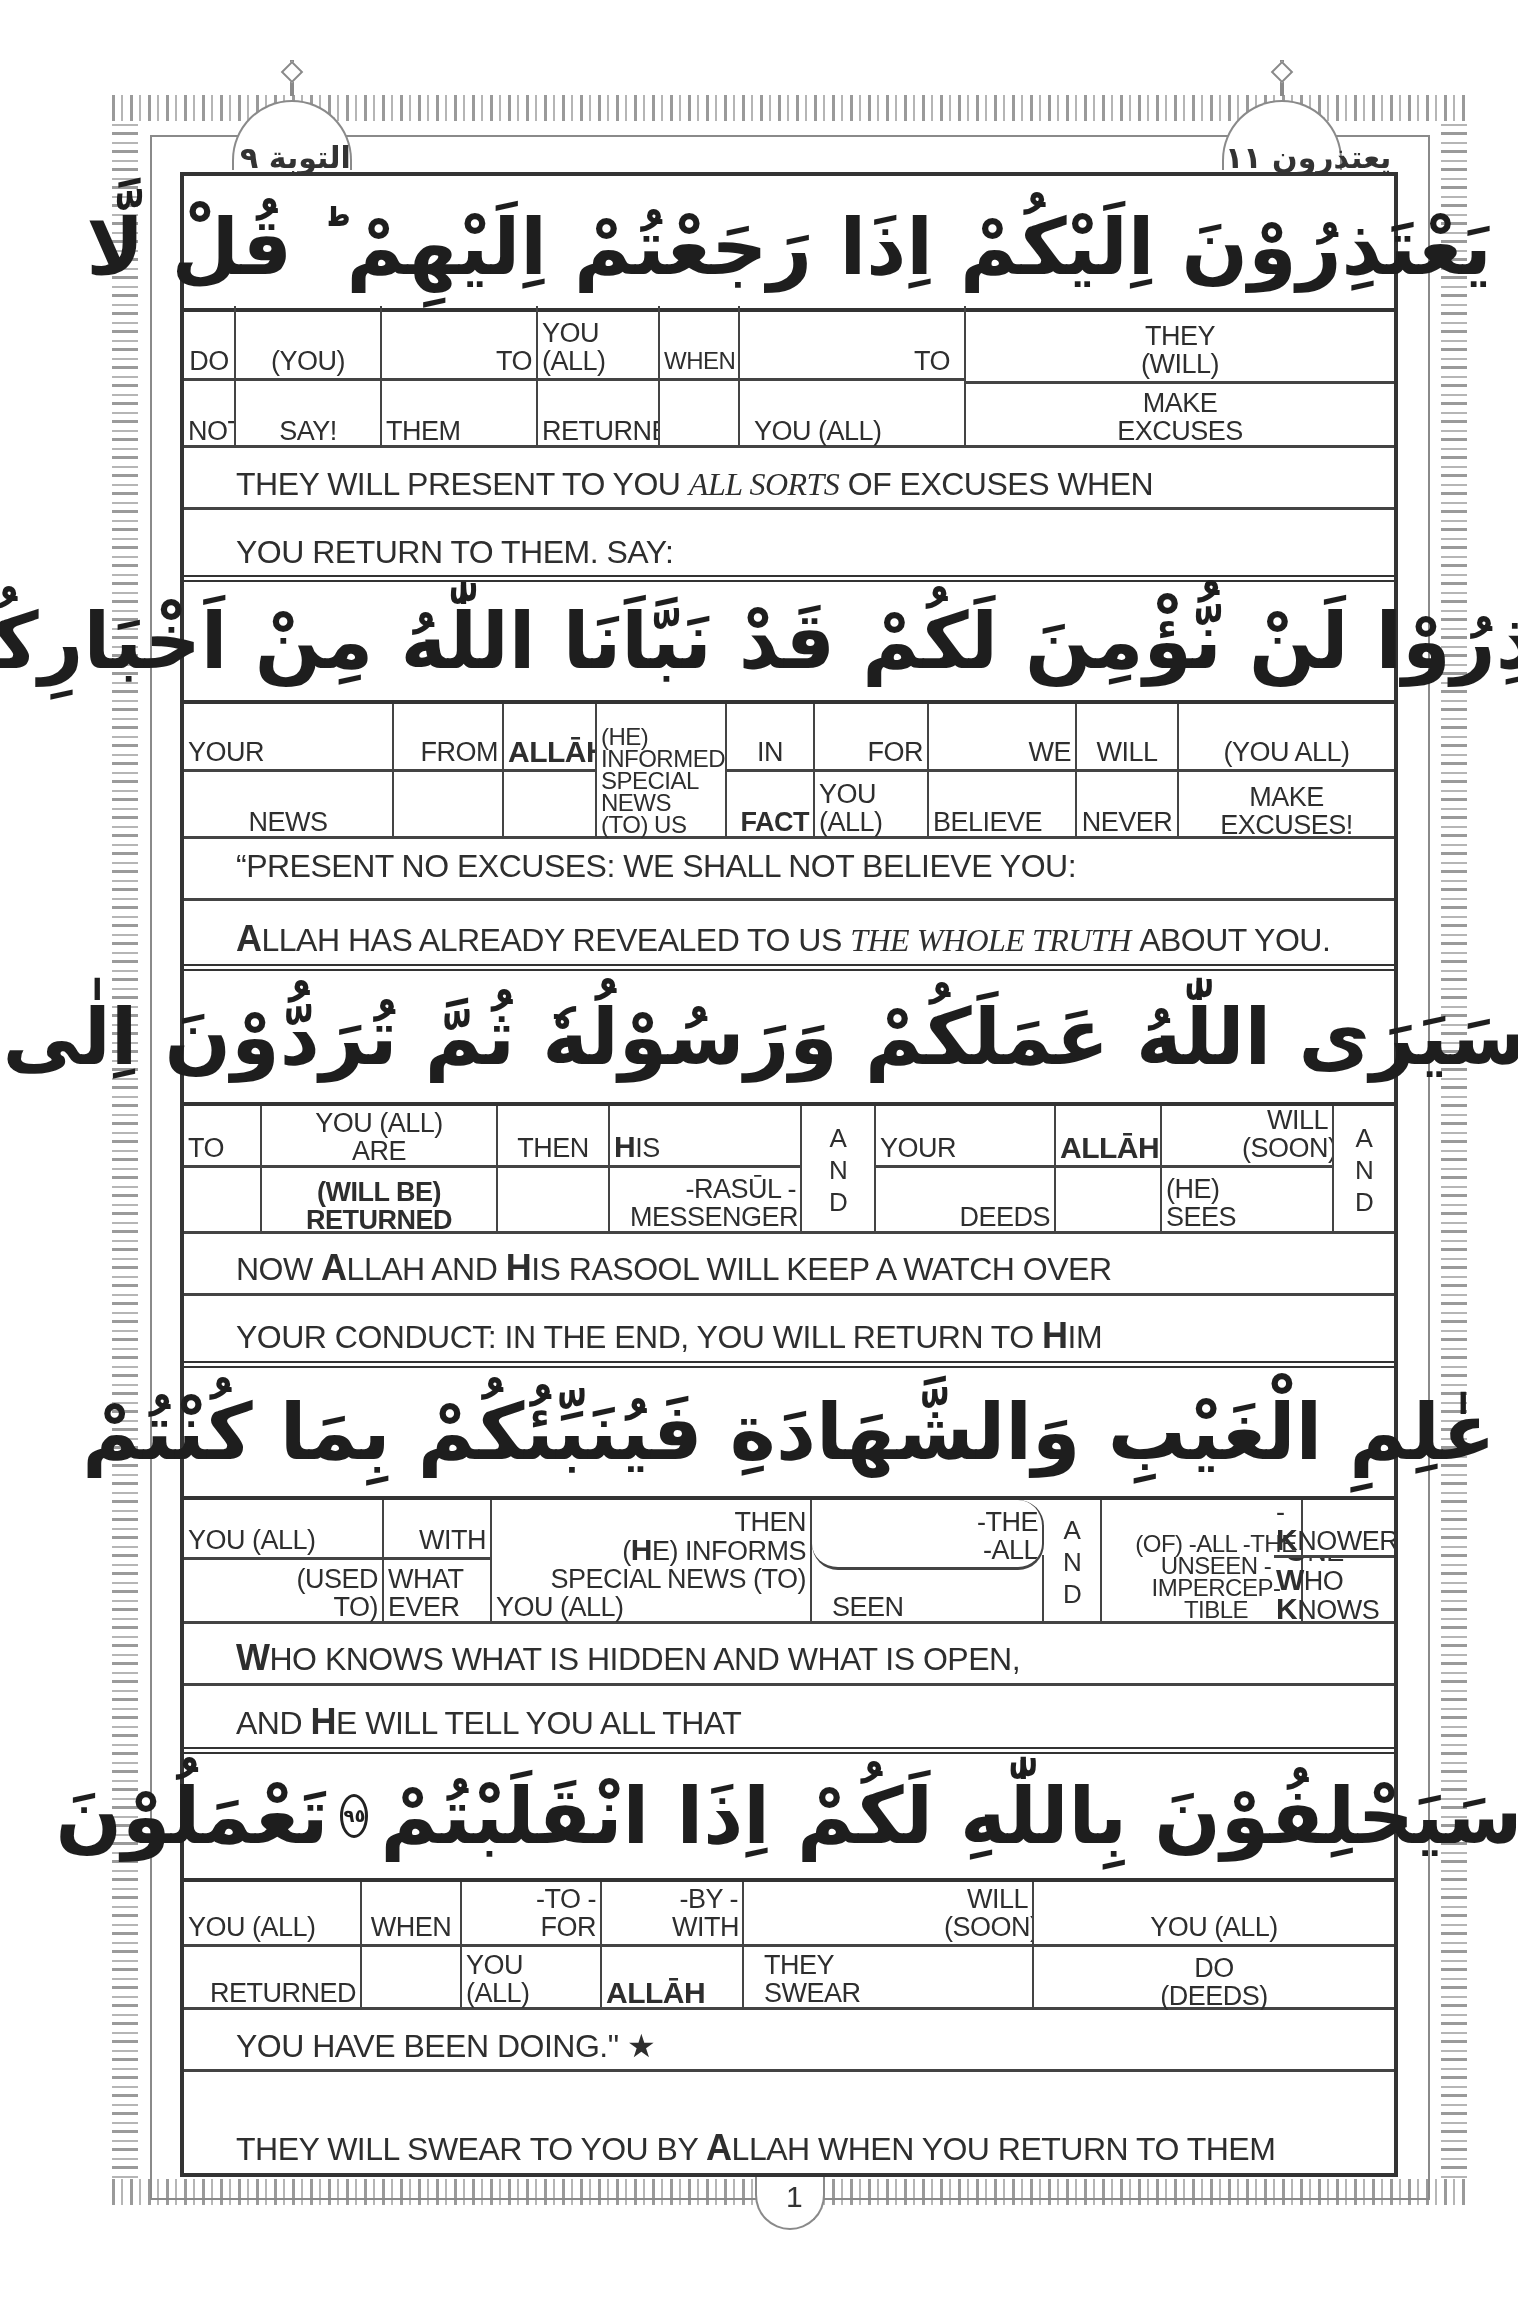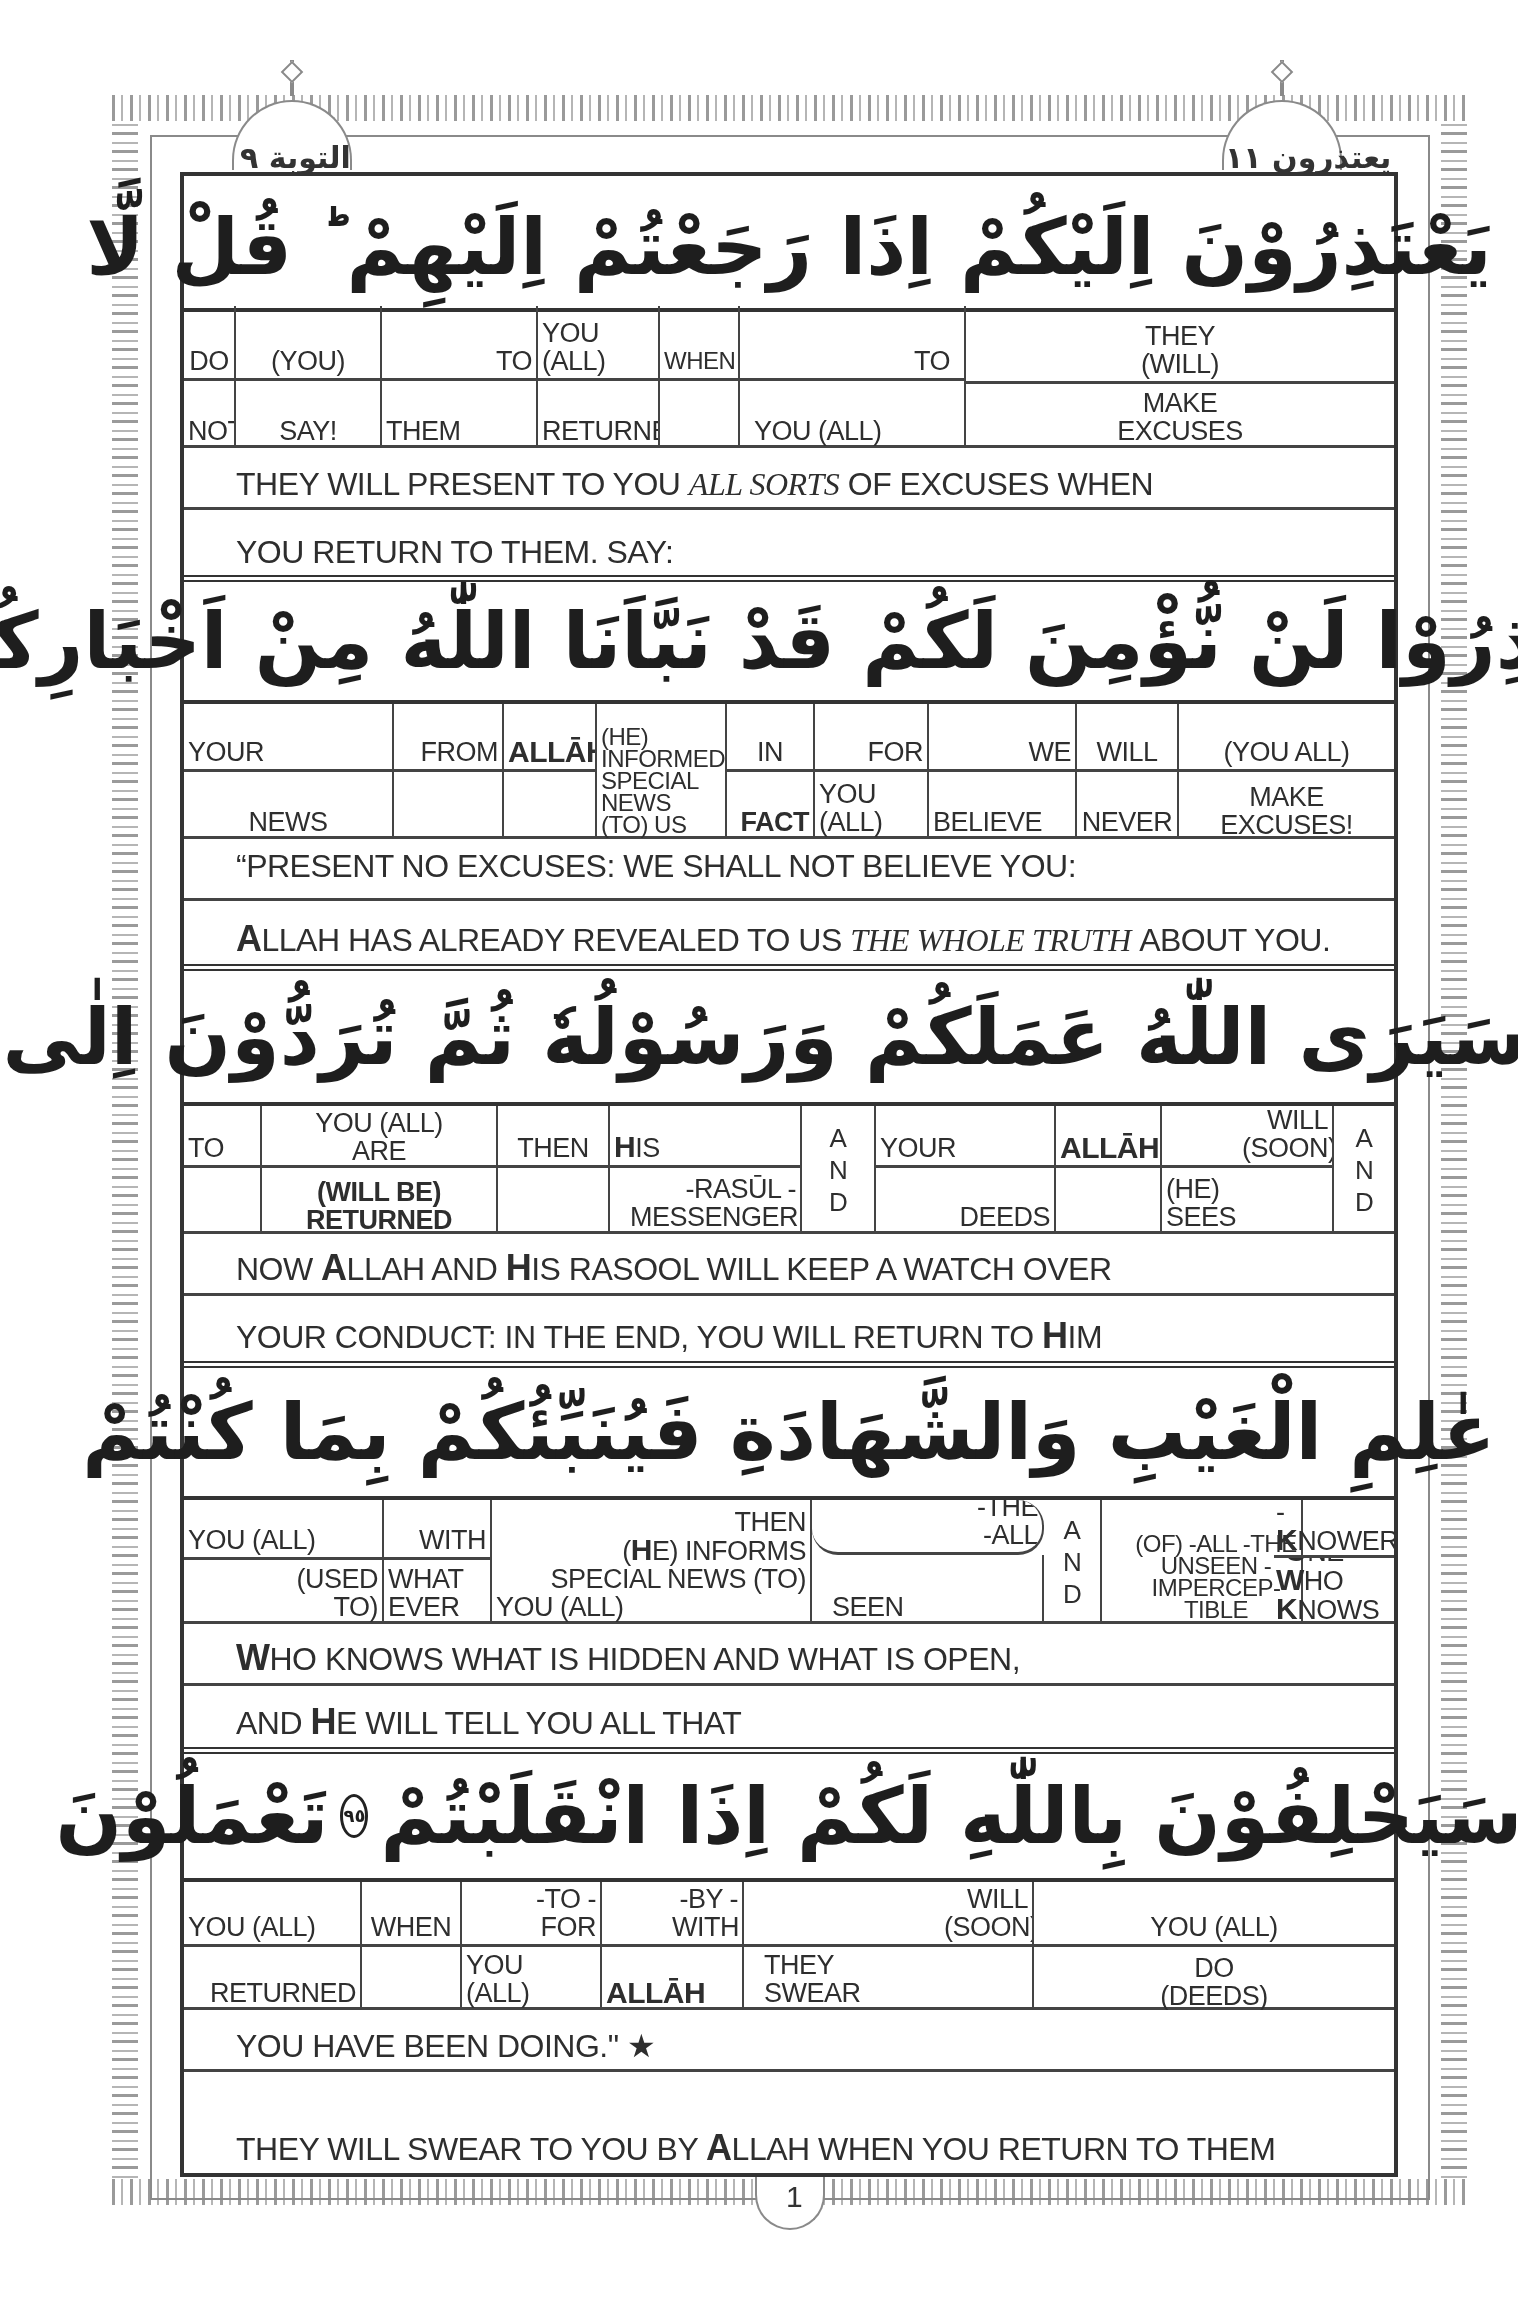--- a/index.html
+++ b/index.html
@@ -197,21 +197,21 @@
   <div class="row arabic-row" style="top:1192px; height:132px;">عٰلِمِ الْغَيْبِ وَالشَّهَادَةِ فَيُنَبِّئُكُمْ بِمَا كُنْتُمْ</div>
   <div class="word-table" style="top:1324px; height:124px;">
     <div class="cell top l" style="left:0;top:0;width:200px;height:60px;">YOU (ALL)</div>
     <div class="cell r" style="left:0;top:60px;width:200px;height:64px;padding-left:70px;">-WERE -(USED TO)</div>
     <div class="cell top r" style="left:200px;top:0;width:108px;height:60px;">WITH</div>
     <div class="cell l" style="left:200px;top:60px;width:108px;height:64px;padding-right:30px;">WHAT EVER</div>
     <div class="cell r" style="left:308px;top:0;width:320px;height:124px;">
         <span>THEN<br>(<b>H</b>E) INFORMS<br>SPECIAL NEWS (TO)</span>
         <span style="text-align:left;">YOU (ALL)</span>
       </div>
-    <div class="cell top r" style="left:628px;top:0;width:232px;height:55px;padding-left:150px;border-radius:26px;">-THE -ALL</div>
+    <div class="cell top r" style="left:628px;top:0;width:232px;height:70px;padding-left:150px;border-radius:26px;">-THE -ALL</div>
     <div class="cell l" style="left:628px;top:55px;width:232px;height:69px;padding-left:20px;">SEEN</div>
     <div class="cell vert" style="left:860px;top:0;width:58px;height:124px;">
         <span style="display:block;width:18px;margin:0 auto;word-break:break-all;">AND</span>
       </div>
     <div class="cell c" style="left:918px;top:0;width:172px;height:124px;font-size:24px;line-height:22px;margin-left:29px;">(OF) -ALL -THE UNSEEN -IMPERCEP- TIBLE</div>
     <div class="cell top l noright" style="left:1090px;top:0;width:120px;height:58px;padding:0 2px;">
         <span>-<b>K</b>NOWER</span>
       </div>
     <div class="cell l noright" style="left:1090px;top:58px;width:120px;height:66px;padding:0 2px;">
         <span>-<b>O</b>NE <b>W</b>HO<br><b>K</b>NOWS</span>

